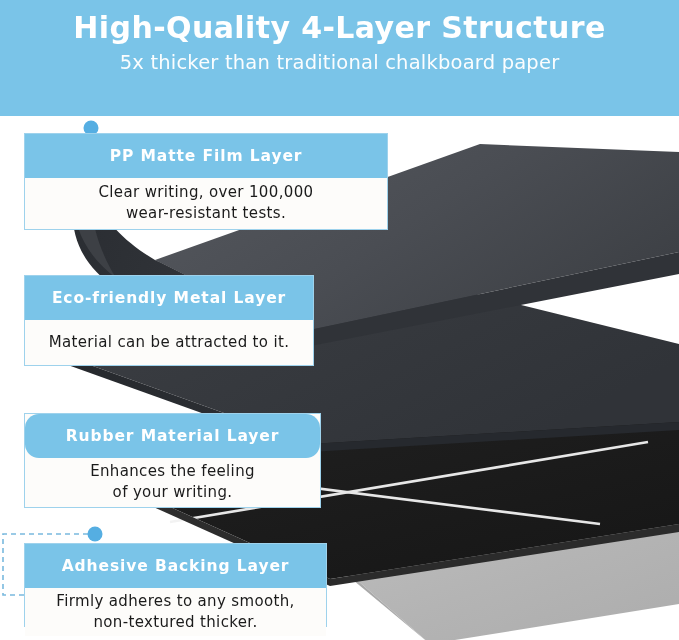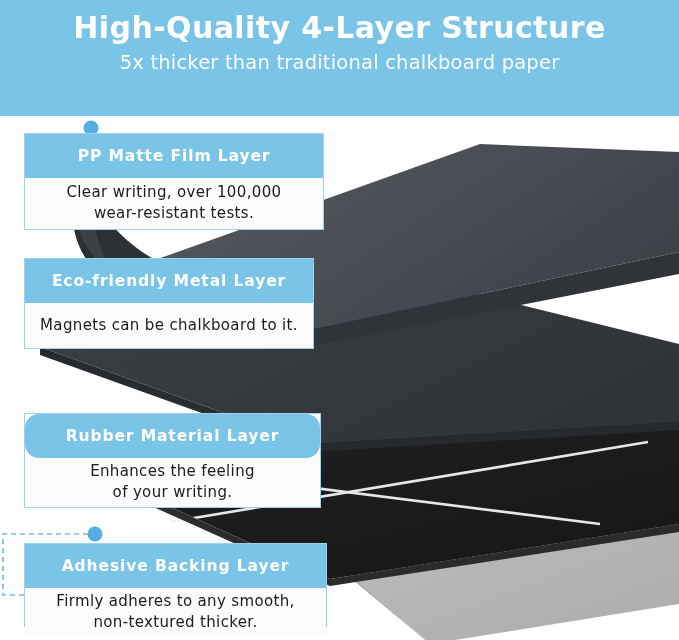--- a/index.html
+++ b/index.html
@@ -83,25 +83,25 @@
     padding: 5px 6px;
     display: flex;
     flex-direction: column;
     justify-content: center;
     align-items: center;
     background: #FDFCFA;
   }
   .card-body .line { white-space: nowrap; display: block; }
 
   
-  #card-1 { left: 24px; top: 133px; width: 300px; height: 97px; }
+  #card-1 { left: 24px; top: 133px; width: 364px; height: 97px; }
   #card-1 .card-head { height: 44px; line-height: 44px; }
   #card-1 .card-body { height: 50px; }
 
-  #card-2 { left: 24px; top: 258px; width: 290px; height: 91px; }
+  #card-2 { left: 24px; top: 275px; width: 290px; height: 91px; }
   #card-2 .card-head { height: 44px; line-height: 44px; }
   #card-2 .card-body { height: 44px; }
 
   #card-3 { left: 24px; top: 413px; width: 297px; height: 95px; }
   #card-3 .card-head { height: 44px; line-height: 44px; border-radius: 14px; }
   #card-3 .card-body { height: 48px; }
 
   #card-4 { left: 24px; top: 543px; width: 303px; height: 84px; }
   #card-4 .card-head { height: 44px; line-height: 44px; }
   #card-4 .card-body { height: 48px; }
@@ -207,21 +207,21 @@
   <div class="card-head">PP Matte Film Layer</div>
   <div class="card-body">
     <span class="line">Clear writing, over 100,000</span>
     <span class="line">wear-resistant tests.</span>
   </div>
 </div>
 
 <div class="card" id="card-2">
   <div class="card-head">Eco-friendly Metal Layer</div>
   <div class="card-body">
-    <span class="line">Magnets can be chalkboard to it.</span>
+    <span class="line">Material can be attracted to it.</span>
   </div>
 </div>
 
 <div class="card" id="card-3">
   <div class="card-head">Rubber Material Layer</div>
   <div class="card-body">
     <span class="line">Enhances the feeling</span>
     <span class="line">of your writing.</span>
   </div>
 </div>

